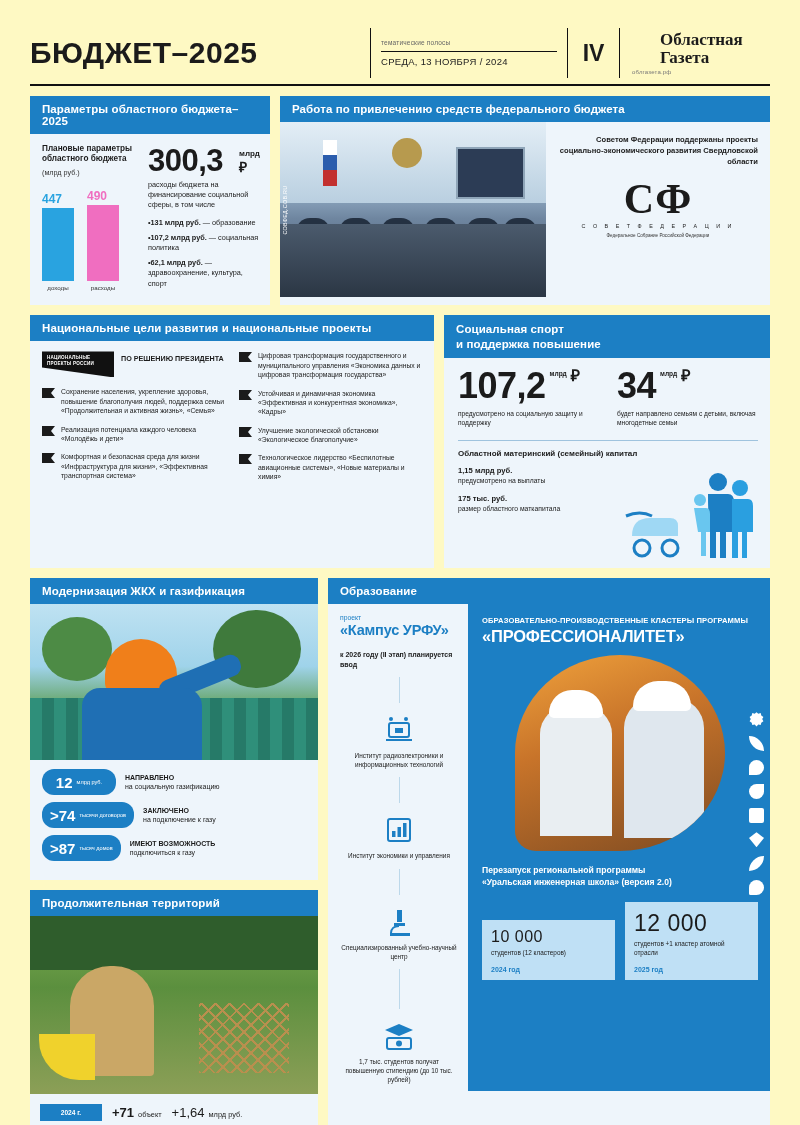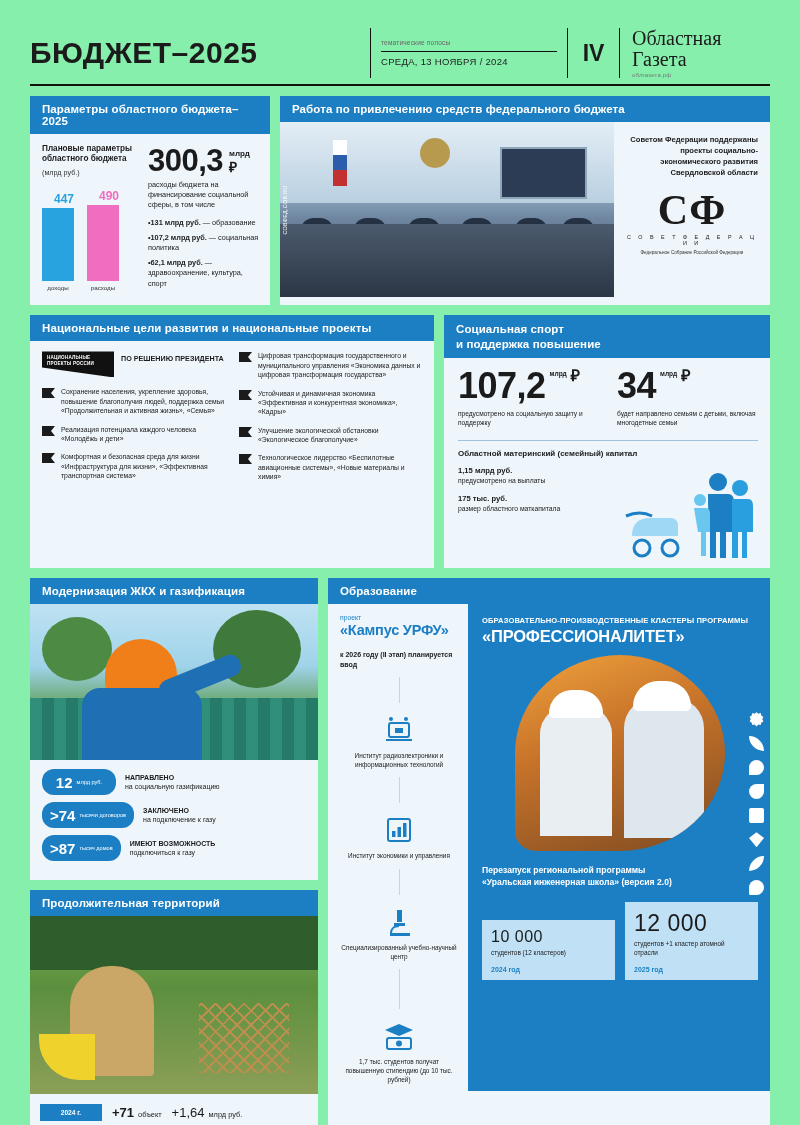--- a/index.html
+++ b/index.html
@@ -7,21 +7,21 @@
     width: 800px; height: 1125px;
     background: #ffffff;
     font-family: "Liberation Sans", sans-serif;
     color: #1b1b1b;
     overflow: hidden;
   }
   .page {
     position: relative;
     width: 800px; height: 1125px;
     padding: 28px 30px 40px 30px;
-    background: #86efac;
+    background: #fef9c3;
   }
 
   
   .masthead {
     display: flex; align-items: stretch;
     border-bottom: 2px solid #111;
     padding-bottom: 6px;
     height: 58px;
   }
   .mast-title {
@@ -47,52 +47,52 @@
     flex: 0 0 52px;
     display: flex; align-items: center; justify-content: center;
     font-size: 23px; font-weight: 700;
     border-right: 1px solid #111;
   }
   .mast-logo {
     flex: 0 0 150px;
     display: flex; flex-direction: column; justify-content: center;
     padding-left: 12px;
   }
-  .mast-logo .l1 { font-family: "Liberation Serif", serif; font-size: 20px; font-weight: 400; line-height: 1.03; }
+  .mast-logo .l1 { font-family: "Liberation Serif", serif; font-size: 17px; font-weight: 700; line-height: 1.03; margin-left: 28px; }
   .mast-logo .l2 { font-size: 6px; color: #777; margin-top: 3px; letter-spacing: .2px; }
 
   
   .row { display: flex; gap: 10px; margin-top: 10px; }
   .panel { background: #eef5fb; position: relative; }
   .bar {
     background: #1c7fc4; color: #fff;
     font-size: 11.5px; font-weight: 700;
     padding: 7px 10px 7px 12px;
     letter-spacing: .1px;
   }
   .bar.two-line { line-height: 1.25; }
 
   
   #budget-params { width: 240px; }
   .bp-body { display: flex; padding: 10px 10px 12px 12px; gap: 10px; }
   .bp-left { width: 96px; }
   .bp-left .cap { font-size: 8.2px; font-weight: 700; line-height: 1.25; }
   .bp-left .cap small { font-weight: 400; font-size: 7.2px; display: block; margin-top: 3px; color: #333;}
   .chart { display: flex; align-items: flex-end; gap: 13px; height: 92px; margin-top: 12px; }
-  .chart .col { display: flex; flex-direction: column; align-items: flex-end; justify-content: flex-end; height: 100%; }
+  .chart .col { display: flex; flex-direction: column; align-items: flex-start; justify-content: flex-end; height: 100%; }
   .chart .val { font-size: 12px; font-weight: 700; margin-bottom: 2px; }
   .chart .bk { width: 32px; }
   .chart .c1 .bk { background: #29a3e0; height: 66px; }
   .chart .c1 .val { color: #29a3e0; }
   .chart .c2 .bk { background: #f06ec0; height: 80px; }
   .chart .c2 .val { color: #e8318f; }
   .chart-labels { display: flex; gap: 13px; margin-top: 3px; }
   .chart-labels span { width: 32px; text-align: center; font-size: 6.2px; color: #333; }
   .bp-right { flex: 1; padding-top: 2px; }
-  .bp-big { display: flex; align-items: center; gap: 6px; }
+  .bp-big { display: flex; align-items: center; gap: 16px; }
   .bp-big .num { font-size: 31px; font-weight: 700; letter-spacing: -.5px; line-height: .95; }
   .bp-big .unit { font-size: 8px; font-weight: 700; line-height: 1.2; padding-top: 3px; }
   .bp-big .unit .rub { font-size: 14px; display: block; }
   .bp-sub { font-size: 7.3px; line-height: 1.35; margin-top: 5px; color: #222; }
   .bp-list { margin-top: 8px; }
   .bp-list div { font-size: 7.3px; line-height: 1.45; margin-bottom: 4px; }
   .bp-list b { font-weight: 700; }
 
   
   #federal { flex: 1; }
@@ -108,21 +108,21 @@
   .fed-photo .desk { position:absolute; left:0; right:0; bottom:0; height:42%; background:linear-gradient(#4b5b6d,#2b3644); }
   .fed-photo .p { position:absolute; bottom:18%; width:34px; height:48px; border-radius:14px 14px 0 0; background:#243142; }
   .fed-photo .p:nth-of-type(5){ left:6%; } .fed-photo .p:nth-of-type(6){ left:22%; }
   .fed-photo .p:nth-of-type(7){ left:38%; } .fed-photo .p:nth-of-type(8){ left:54%; }
   .fed-photo .p:nth-of-type(9){ left:70%; } .fed-photo .p:nth-of-type(10){ left:84%; }
   .fed-credit {
     position: absolute; left: 2px; top: 50%; transform: rotate(-90deg) translateX(-50%);
     transform-origin: left top;
     font-size: 5.4px; color: #fff; letter-spacing: .3px; white-space: nowrap;
   }
-  .fed-right { width: 156px; background: #eef5fb; padding: 12px 12px; display:flex; flex-direction:column; }
+  .fed-right { width: 224px; background: #eef5fb; padding: 12px 12px; display:flex; flex-direction:column; }
   .fed-right .txt { font-size: 7.6px; font-weight: 700; line-height: 1.45; text-align: right; }
   .sf-logo { margin-top: 14px; text-align: center; }
   .sf-logo .sf { font-family: "Liberation Serif", serif; font-size: 42px; font-weight: 700; letter-spacing: 1px; line-height: .9; }
   .sf-logo .sf-sub { font-size: 5.4px; letter-spacing: 3px; margin-top: 4px; }
   .sf-logo .sf-sub2 { font-size: 4.6px; margin-top: 4px; color:#333; line-height:1.35; }
 
   
   #national { flex: 1; }
   .ng-body { padding: 10px 12px 12px 12px; display: flex; gap: 14px; }
   .ng-col { flex: 1; }

